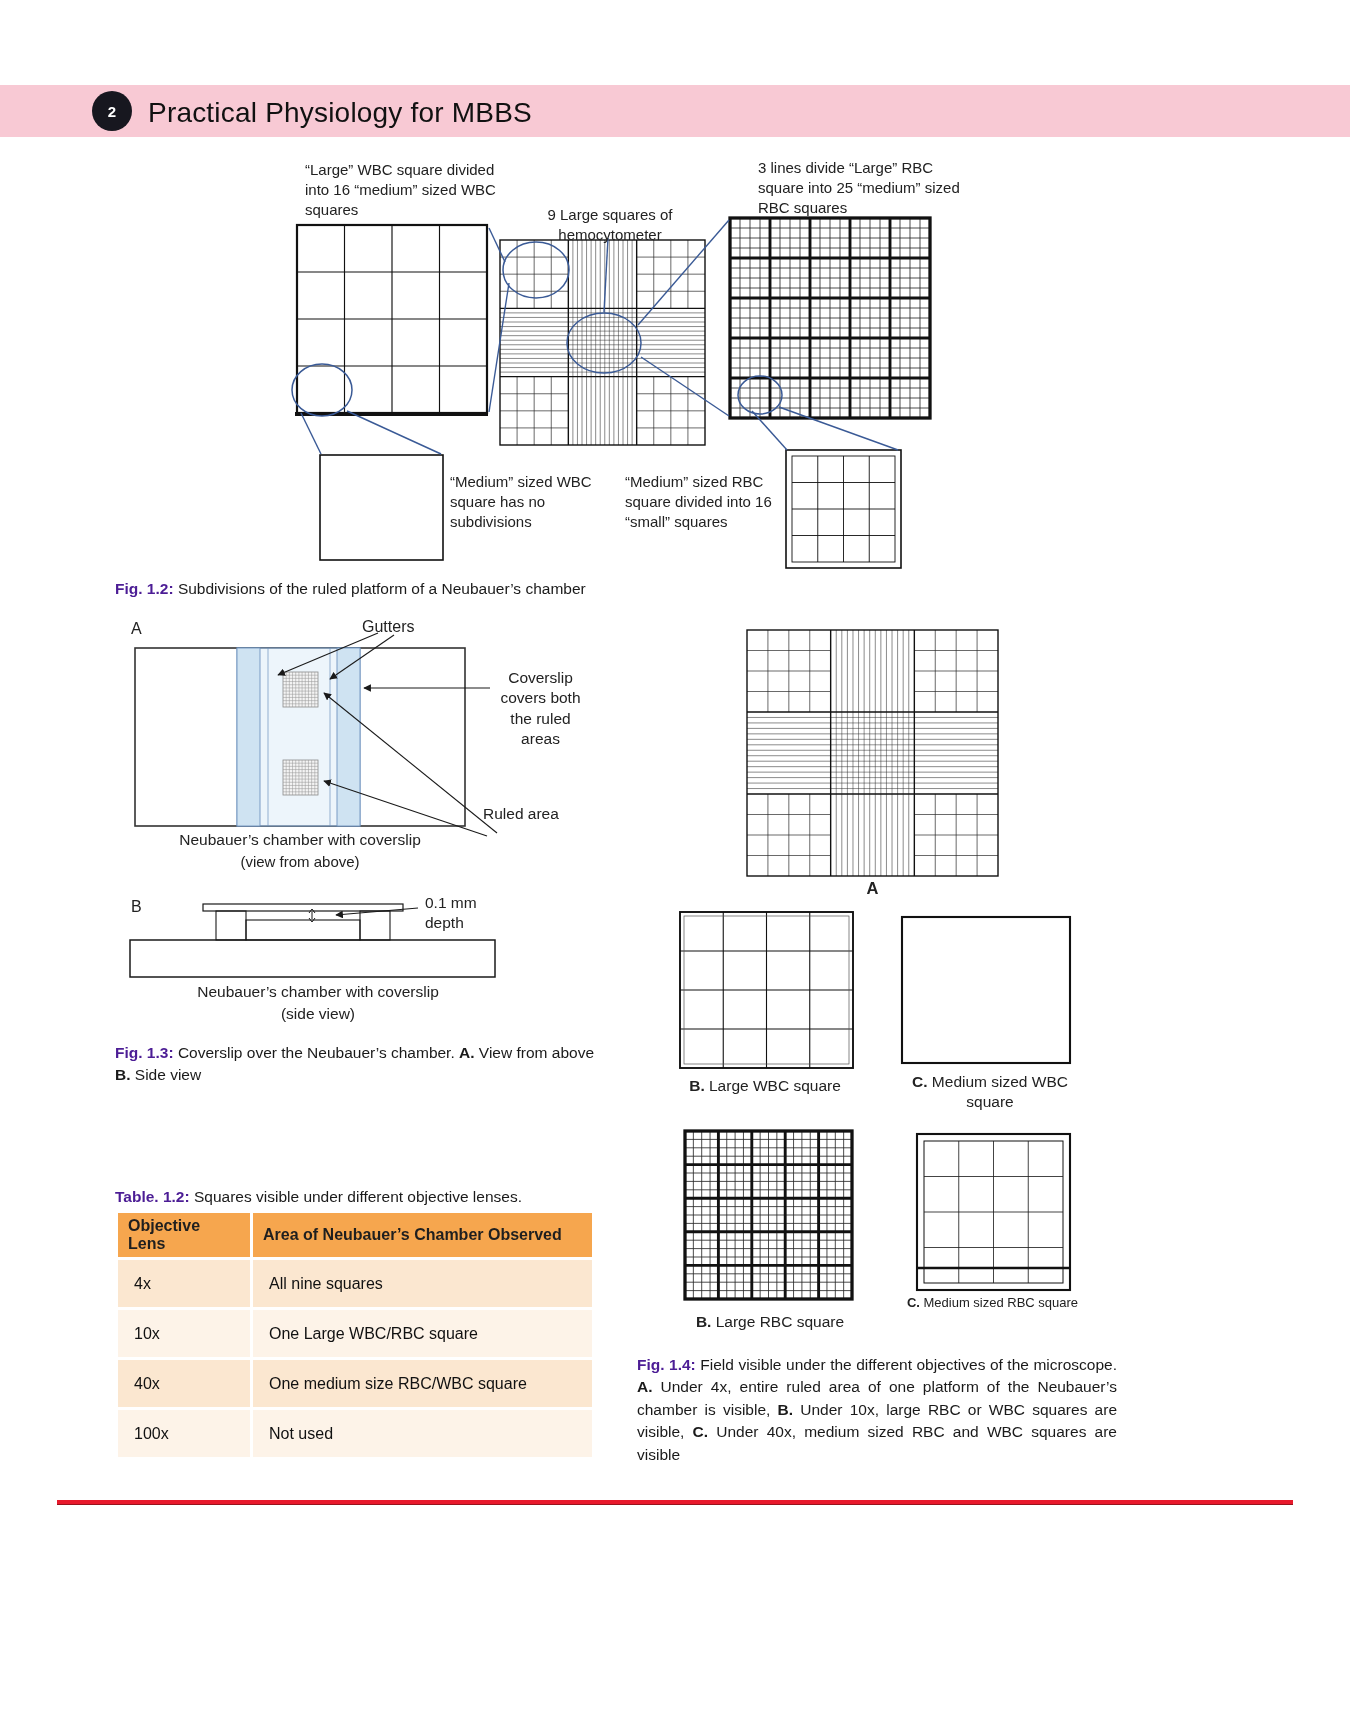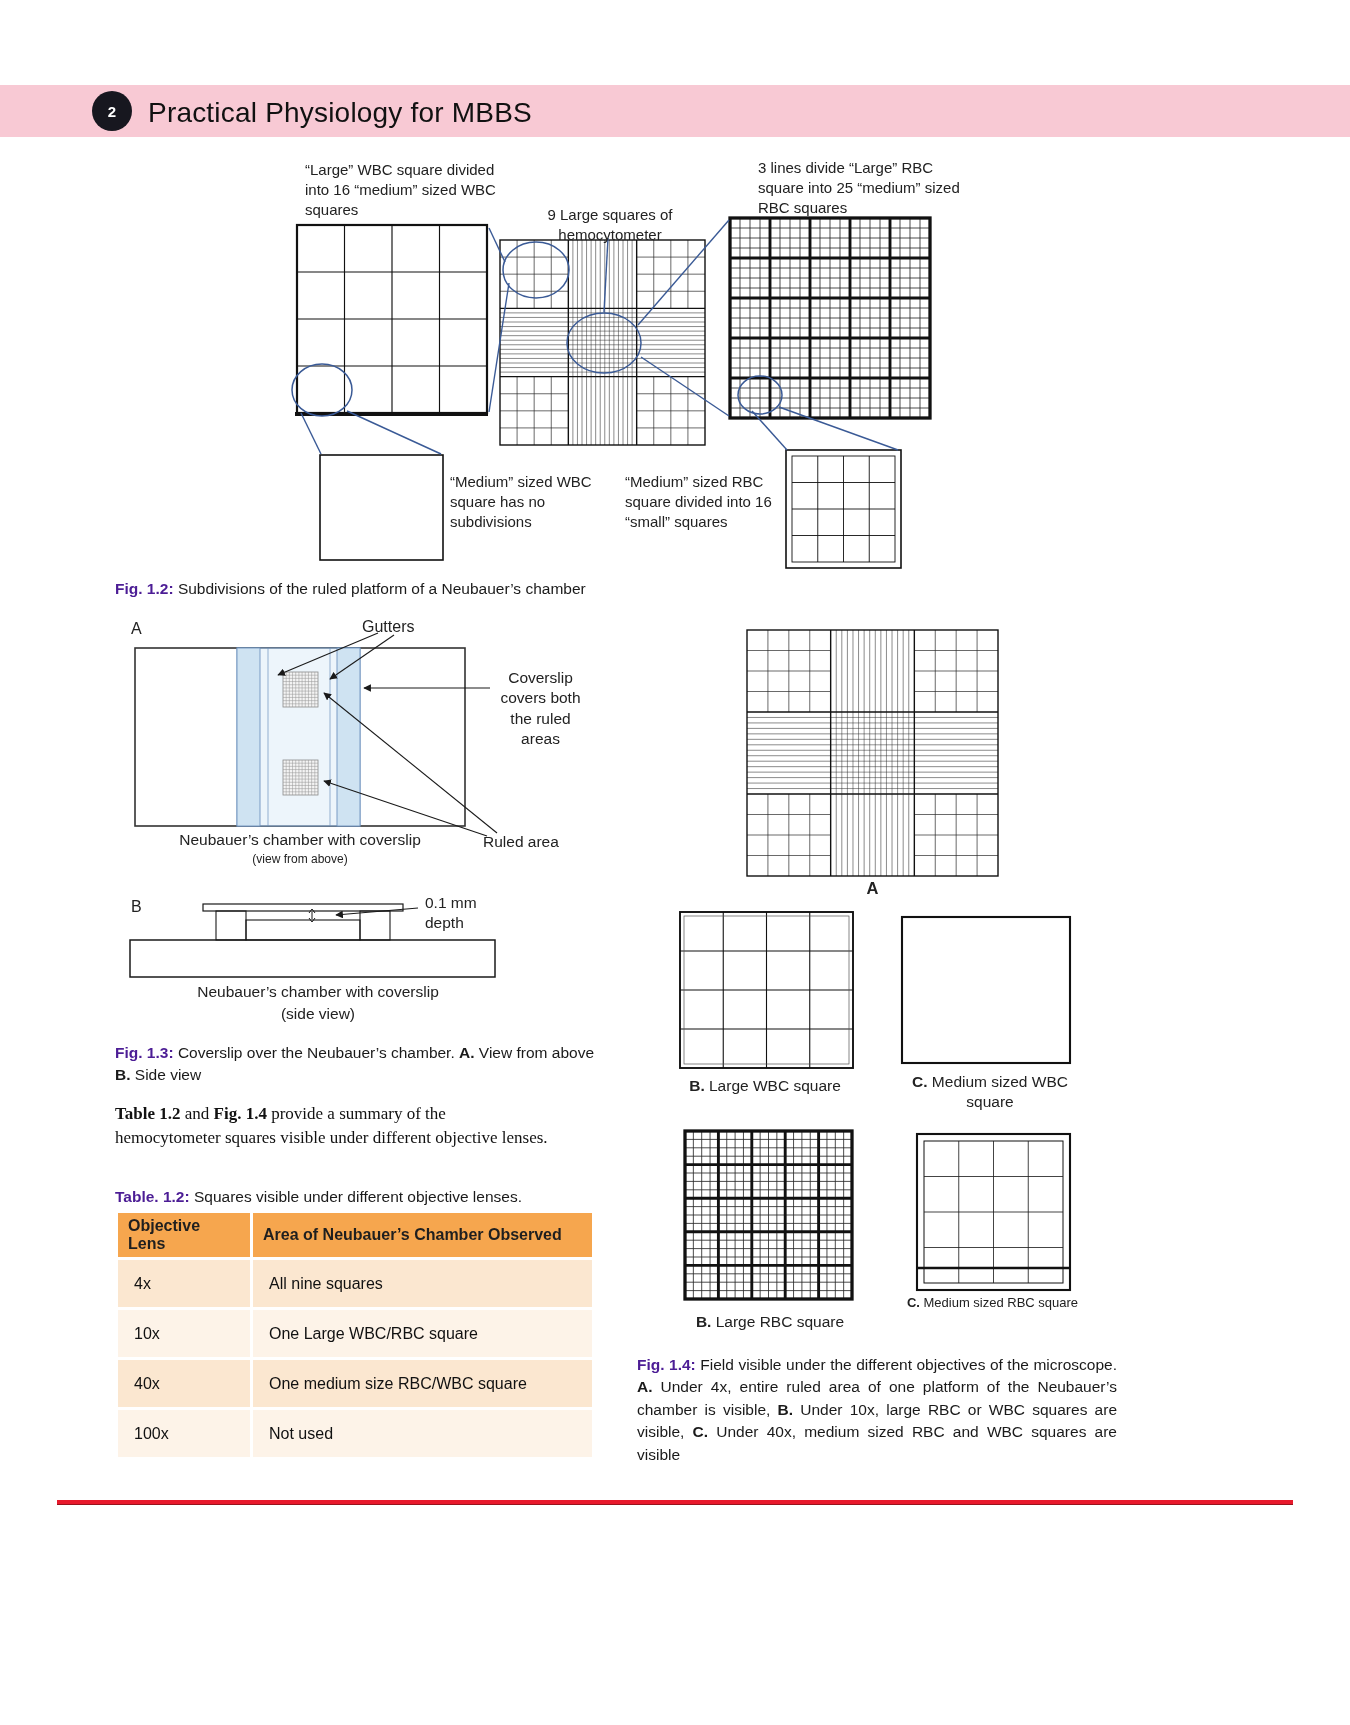--- a/index.html
+++ b/index.html
@@ -316,36 +316,33 @@
       <rect x="246" y="305" width="114" height="20" stroke="#1a1a1a" stroke-width="1.1" fill="none"></rect>
       <rect x="130" y="325" width="365" height="37" stroke="#1a1a1a" stroke-width="1.5" fill="none"></rect>
       <line x1="312" y1="297" x2="312" y2="304" stroke="#1a1a1a" stroke-width="1"></line>
       <path d="M309 298 L312 294 L315 298 M309 303 L312 307 L315 303" stroke="#1a1a1a" stroke-width="1" fill="none"></path>
       <line x1="418" y1="293" x2="336" y2="300" stroke="#1a1a1a" stroke-width="1.1" marker-end="url(#arr)"></line>
     </svg>
 
   <div class="lbl" style="left:131px;top:618px;font-size:16px;">A</div>
   <div class="lbl" style="left:362px;top:616px;font-size:16px;">Gutters</div>
   <div class="lbl ctr" style="left:493px;top:668px;width:95px;font-size:15.5px;">Coverslip covers both the ruled areas</div>
-  <div class="lbl" style="left:483px;top:832px;font-size:15.5px;">Ruled area</div>
+  <div class="lbl" style="left:483px;top:804px;font-size:15.5px;">Ruled area</div>
   <div class="lbl ctr" style="left:130px;top:830px;width:340px;font-size:15.5px;">Neubauer’s chamber with coverslip</div>
-  <div class="lbl ctr" style="left:130px;top:852px;width:340px;font-size:12px;text-align:center;">(view from above)</div>
+  <div class="lbl ctr" style="left:130px;top:852px;width:340px;font-size:15px;text-align:center;">(view from above)</div>
   <div class="lbl" style="left:131px;top:896px;font-size:16px;">B</div>
   <div class="lbl" style="left:425px;top:893px;width:70px;font-size:15.5px;">0.1 mm depth</div>
   <div class="lbl ctr" style="left:148px;top:982px;width:340px;font-size:15.5px;">Neubauer’s chamber with coverslip</div>
   <div class="lbl ctr" style="left:148px;top:1004px;width:340px;font-size:15.5px;">(side view)</div>
 
   <div class="cap" style="left:115px;top:1042px;width:500px;">
     <span class="pref">Fig. 1.3:</span><span> Coverslip over the Neubauer’s chamber. </span><b>A.</b><span> View from above</span><br>
     <b>B.</b><span> Side view</span>
   </div>
 
-  <p class="para">
-    <b>Table 1.2</b><span> and </span><b>Fig. 1.4</b><span> provide a summary of the</span><br><span>hemocytometer squares visible under different objective lenses.</span>
-  </p>
 
   <div class="cap" style="left:115px;top:1186px;width:520px;">
     <span class="pref">Table. 1.2:</span><span> Squares visible under different objective lenses.</span>
   </div>
 
   <table class="obj">
     <thead>
       <tr>
         <th>Objective Lens</th>
         <th>Area of Neubauer’s Chamber Observed</th>

